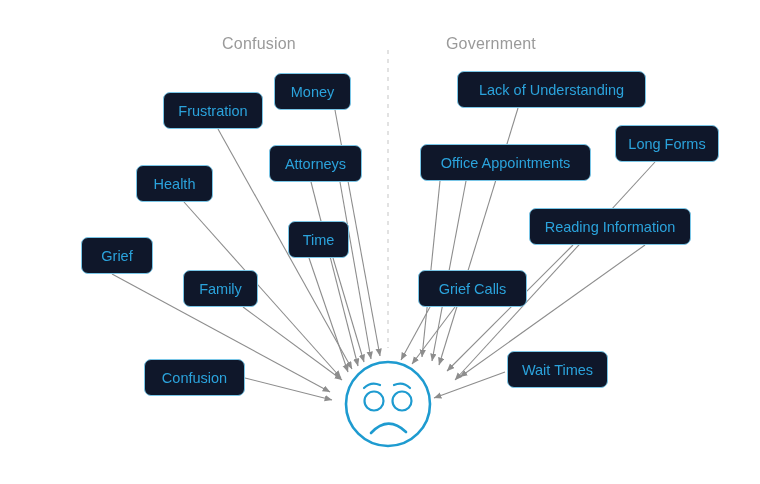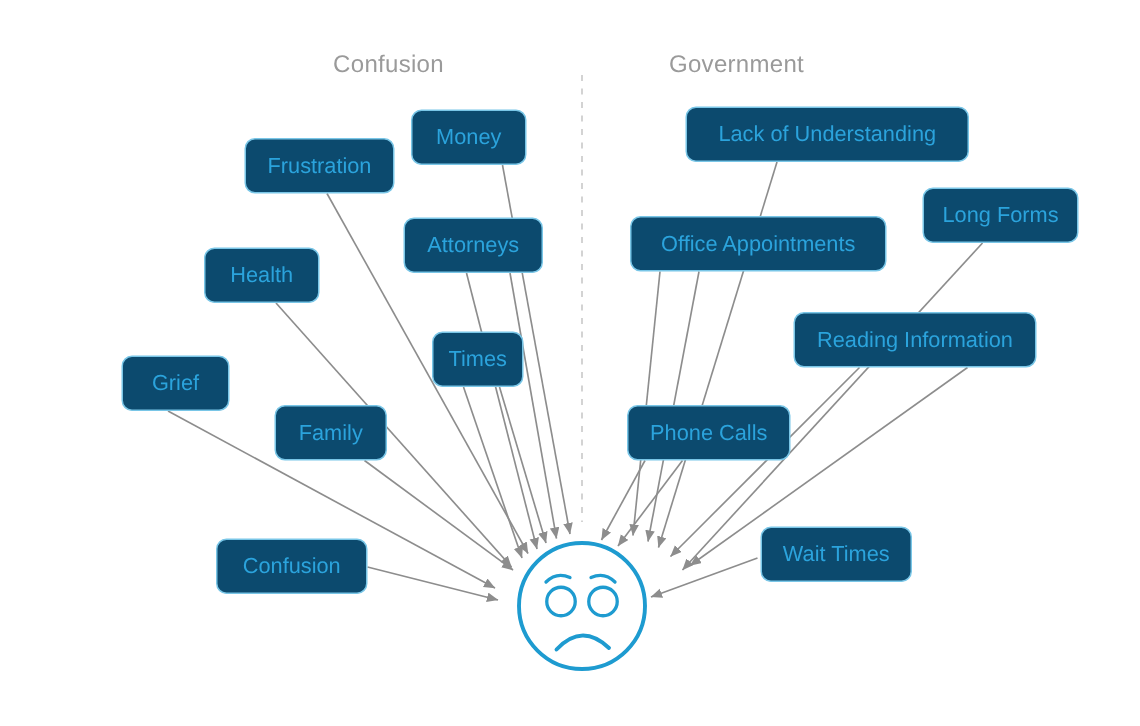--- a/index.html
+++ b/index.html
@@ -30,21 +30,21 @@
     font-size: 16px;
     letter-spacing: 0.2px;
     white-space: nowrap;
     transform: translateX(-50%);
   }
   .node {
     position: absolute;
     box-sizing: border-box;
     border: 1.4px solid #79c6e7;
     border-radius: 7px;
-    background: #0c4a6e;
+    background: #0f172a;
     color: #2ba3dc;
     font-size: 14.5px;
     display: flex;
     align-items: center;
     justify-content: center;
     white-space: nowrap;
     padding: 0 10px;
   }
   #face {
     position: absolute;
@@ -91,26 +91,26 @@
     </div>
 
   <div id="nodes-layer">
       <div class="node" style="left: 126px; top: 92px; width: 100px; height: 37px; border-color: rgb(121, 198, 231); color: rgb(43, 163, 220); margin-left: 37px;">Frustration</div>
       <div class="node" style="left: 136px; top: 165px; width: 77px; height: 37px; border-color: rgb(121, 198, 231); color: rgb(43, 163, 220);">Health</div>
       <div class="node" style="left: 81px; top: 237px; width: 72px; height: 37px; border-color: rgb(121, 198, 231); color: rgb(43, 163, 220);">Grief</div>
       <div class="node" style="left: 183px; top: 270px; width: 75px; height: 37px; border-color: rgb(121, 198, 231); color: rgb(43, 163, 220);">Family</div>
       <div class="node" style="left: 144px; top: 359px; width: 101px; height: 37px; border-color: rgb(121, 198, 231); color: rgb(43, 163, 220);">Confusion</div>
       <div class="node" style="left: 274px; top: 73px; width: 77px; height: 37px; border-color: rgb(121, 198, 231); color: rgb(43, 163, 220);">Money</div>
       <div class="node" style="left: 269px; top: 145px; width: 93px; height: 37px; border-color: rgb(121, 198, 231); color: rgb(43, 163, 220);">Attorneys</div>
-      <div class="node" style="left: 288px; top: 221px; width: 61px; height: 37px; border-color: rgb(121, 198, 231); color: rgb(43, 163, 220);">Times</div>
+      <div class="node" style="left: 288px; top: 221px; width: 61px; height: 37px; border-color: rgb(121, 198, 231); color: rgb(43, 163, 220);">Time</div>
       <div class="node" style="left: 457px; top: 71px; width: 189px; height: 37px; border-color: rgb(121, 198, 231); color: rgb(43, 163, 220);">Lack of Understanding</div>
       <div class="node" style="left: 420px; top: 144px; width: 171px; height: 37px; border-color: rgb(121, 198, 231); color: rgb(43, 163, 220);">Office Appointments</div>
       <div class="node" style="left: 615px; top: 125px; width: 104px; height: 37px; border-color: rgb(121, 198, 231); color: rgb(43, 163, 220);">Long Forms</div>
       <div class="node" style="left: 529px; top: 208px; width: 162px; height: 37px; border-color: rgb(121, 198, 231); color: rgb(43, 163, 220);">Reading Information</div>
-      <div class="node" style="left: 418px; top: 270px; width: 109px; height: 37px; border-color: rgb(121, 198, 231); color: rgb(43, 163, 220);">Phone Calls</div>
+      <div class="node" style="left: 418px; top: 270px; width: 109px; height: 37px; border-color: rgb(121, 198, 231); color: rgb(43, 163, 220);">Grief Calls</div>
       <div class="node" style="left: 507px; top: 351px; width: 101px; height: 37px; border-color: rgb(121, 198, 231); color: rgb(43, 163, 220);">Wait Times</div>
     </div>
 
   <svg id="face" width="110" height="110" viewBox="0 0 110 110" xmlns="http://www.w3.org/2000/svg" style="left: 333px; top: 349px;">
     <circle cx="55" cy="55" r="42" fill="#ffffff" stroke="#1e9bd0" stroke-width="2.6"></circle>
     <circle cx="41" cy="52" r="9.5" fill="none" stroke="#1e9bd0" stroke-width="2.2"></circle>
     <circle cx="69" cy="52" r="9.5" fill="none" stroke="#1e9bd0" stroke-width="2.2"></circle>
     <path d="M31,39 Q38,32 47,36" fill="none" stroke="#1e9bd0" stroke-width="2.2" stroke-linecap="round"></path>
     <path d="M61,36 Q70,32 77,39" fill="none" stroke="#1e9bd0" stroke-width="2.2" stroke-linecap="round"></path>
     <path d="M38,84 Q55,66 73,83" fill="none" stroke="#1e9bd0" stroke-width="2.6" stroke-linecap="round"></path>

